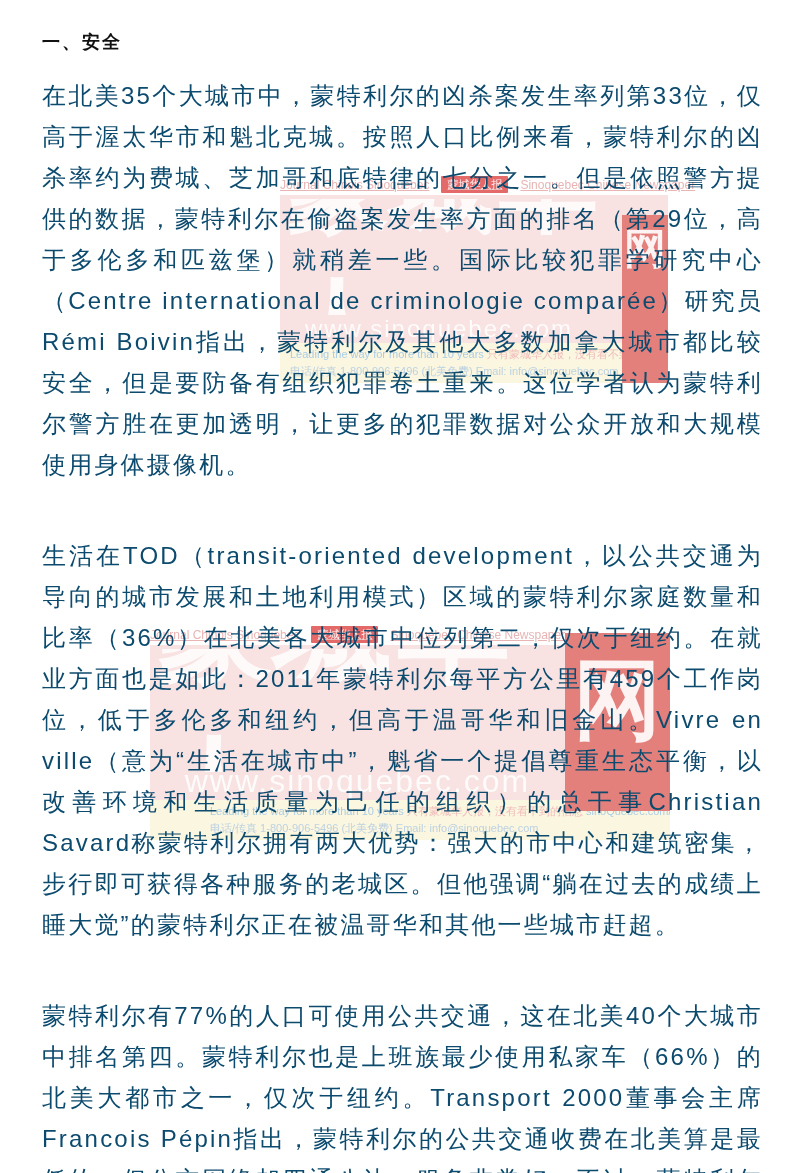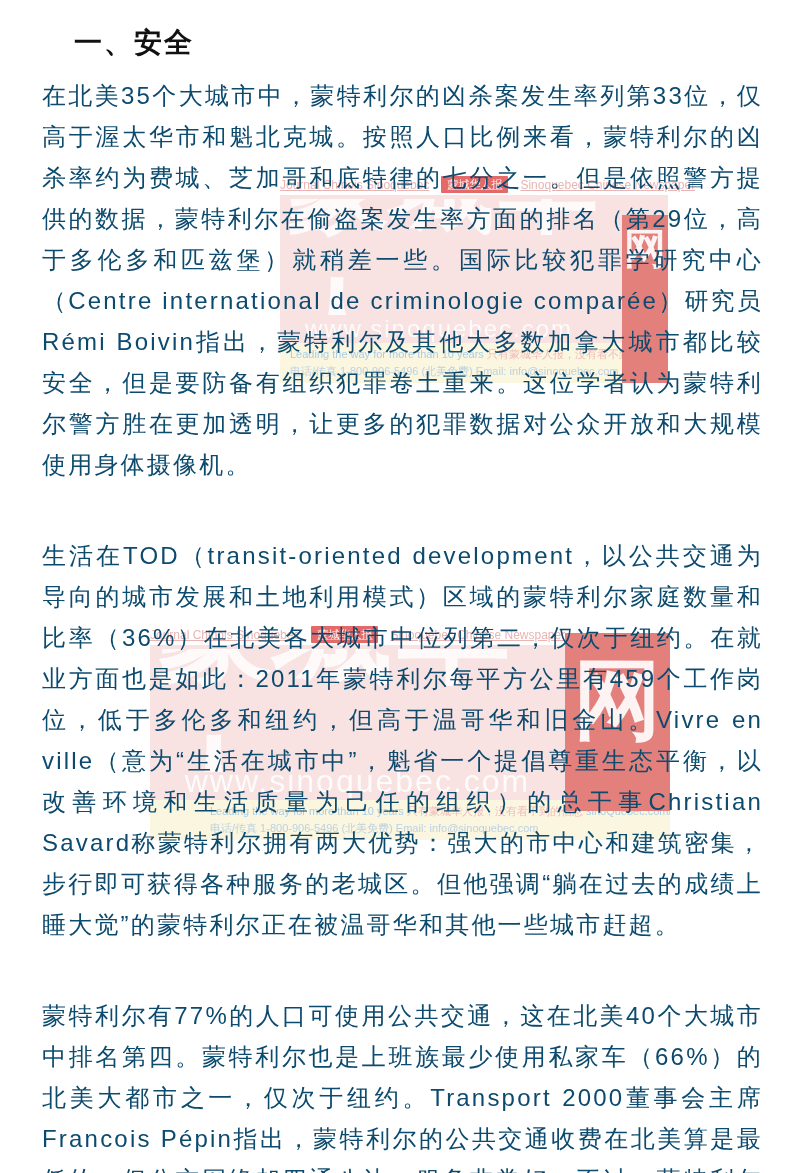--- a/index.html
+++ b/index.html
@@ -65,27 +65,26 @@
   .wm-yellow .l2 { color: #bdd2e2; }
 
   
   .article {
     position: relative; z-index: 1;
     padding: 22px 42px 0 42px;
     color: #1e1e1e;
   }
   .section { margin-bottom: 50px; }
   .section-title {
-    font-size: 28px;
+    font-size: 18px;
     font-weight: bold;
     letter-spacing: 2px;
     color: #111111;
     margin-bottom: 12px;
     line-height: 41px;
-    margin-left: 32px;
   }
   .section-body {
     font-size: 24px;
     line-height: 41px;
     letter-spacing: 2.2px;
     text-align: justify;
     text-align-last: left;
     color: #0c4a6e;
   }
 

